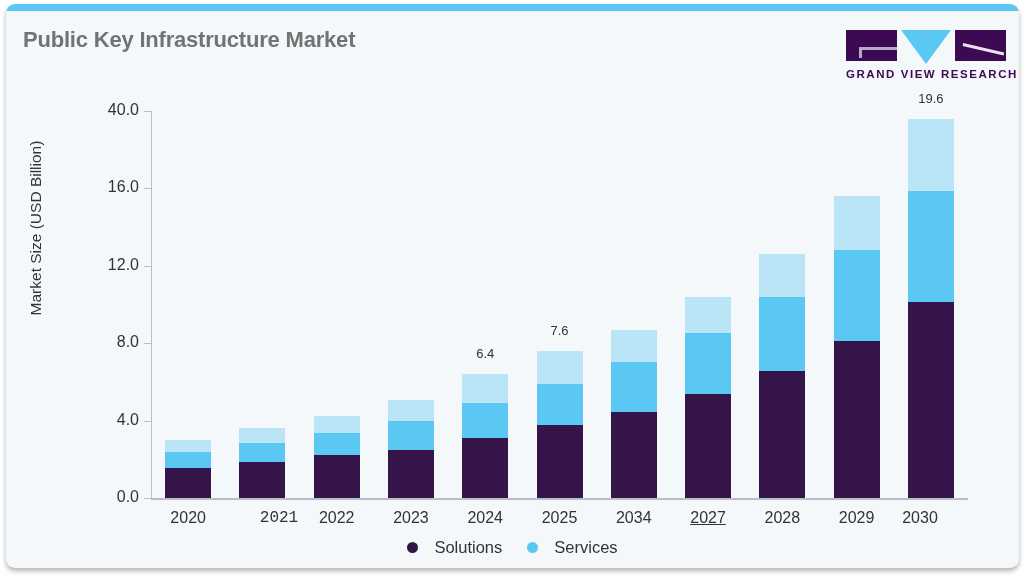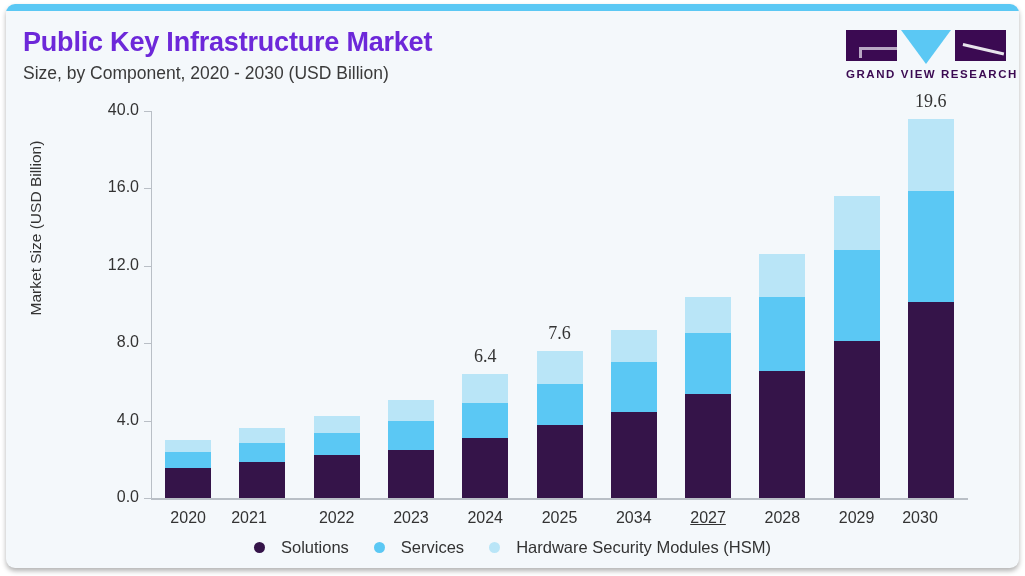--- a/index.html
+++ b/index.html
@@ -38,23 +38,23 @@
   #header {
     position: absolute;
     left: 0; top: 7px;
     width: 100%;
     height: 82px;
   }
   #chart-title {
     position: absolute;
     left: 17px;
     top: 16px;
-    font-size: 27px;
+    font-size: 22px;
     font-weight: bold;
-    color: #6d28d9;
+    color: #737373;
     letter-spacing: -0.2px;
     white-space: nowrap;
   }
   #chart-subtitle {
     position: absolute;
     left: 17px;
     top: 52px;
     font-size: 17.5px;
     color: #3A3A3A;
     white-space: nowrap;
@@ -187,24 +187,23 @@
   }
   .bar-seg {
     position: absolute;
     left: 0;
     width: 100%;
   }
   .bar-label {
     position: absolute;
     width: 100px;
     text-align: center;
-    font-size: 18px;
-    color: #333333;
-    white-space: nowrap;
-    font-family: Liberation Serif, serif;
+    font-size: 13px;
+    color: #333333;
+    white-space: nowrap;
   }
   .x-tick-label {
     position: absolute;
     top: 505px;
     width: 100px;
     text-align: center;
     font-size: 16px;
     color: #333333;
   }
 
@@ -237,21 +236,20 @@
   }
 </style>
 </head>
 <body>
 
 <div id="card">
   <div id="top-accent"></div>
 
   <div id="header">
     <div id="chart-title">Public Key Infrastructure Market</div>
-    <div id="chart-subtitle">Size, by Component, 2020 - 2030 (USD Billion)</div>
 
     <div id="logo">
       <div id="logo-marks">
         <div class="logo-block" id="logo-g">
           <div id="logo-g-bar"></div>
           <div id="logo-g-stem"></div>
         </div>
         <div id="logo-v"></div>
         <div class="logo-block" id="logo-r">
           <div id="logo-r-slash"></div>
@@ -334,21 +332,21 @@
         </div>
         <div class="bar-group" style="left: 901.864px; width: 46px; top: 107px; height: 387px;">
           <div class="bar-seg" style="background: rgb(53, 20, 73); height: 196.403px; bottom: 0px;"></div>
           <div class="bar-seg" style="background: rgb(91, 200, 244); height: 110.295px; bottom: 196.403px;"></div>
           <div class="bar-seg" style="background: rgb(185, 229, 247); height: 72.5625px; bottom: 306.697px;"></div>
         </div>
         <div class="bar-label" style="left: 874.864px; top: 86.74px;">19.6</div>
       </div>
     <div id="x-ticks">
         <div class="x-tick-label" style="left: 132.136px;">2020</div>
-        <div class="x-tick-label" style="left: 193px;">2021</div>
+        <div class="x-tick-label" style="left: 223px; font-family: Liberation Mono, monospace;">2021</div>
         <div class="x-tick-label" style="left: 280.682px;">2022</div>
         <div class="x-tick-label" style="left: 354.955px;">2023</div>
         <div class="x-tick-label" style="left: 429.227px;">2024</div>
         <div class="x-tick-label" style="left: 503.5px;">2025</div>
         <div class="x-tick-label" style="left: 577.773px;">2034</div>
         <div class="x-tick-label" style="left: 652.045px; text-decoration: underline;">2027</div>
         <div class="x-tick-label" style="left: 726.318px;">2028</div>
         <div class="x-tick-label" style="left: 800.591px;">2029</div>
         <div class="x-tick-label" style="left: 864px;">2030</div>
       </div>
@@ -356,18 +354,14 @@
 
   <div id="legend">
       <div class="legend-item">
         <span class="legend-dot" style="background: rgb(53, 20, 73);"></span>
         <span class="legend-label">Solutions</span>
       </div>
       <div class="legend-item">
         <span class="legend-dot" style="background: rgb(91, 200, 244);"></span>
         <span class="legend-label">Services</span>
       </div>
-      <div class="legend-item">
-        <span class="legend-dot" style="background: rgb(185, 229, 247);"></span>
-        <span class="legend-label">Hardware Security Modules (HSM)</span>
-      </div>
     </div>
 </div>
 
 </body></html>

